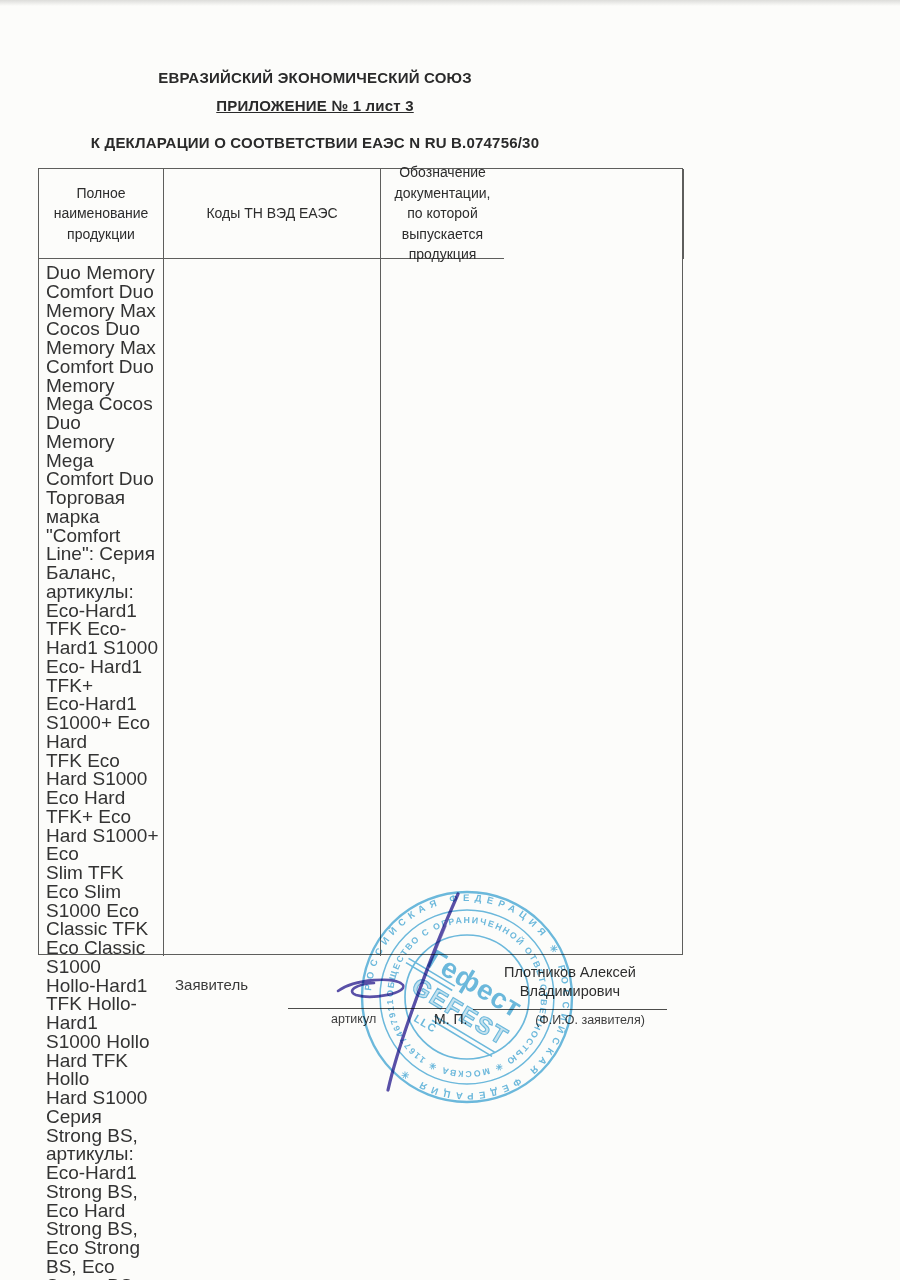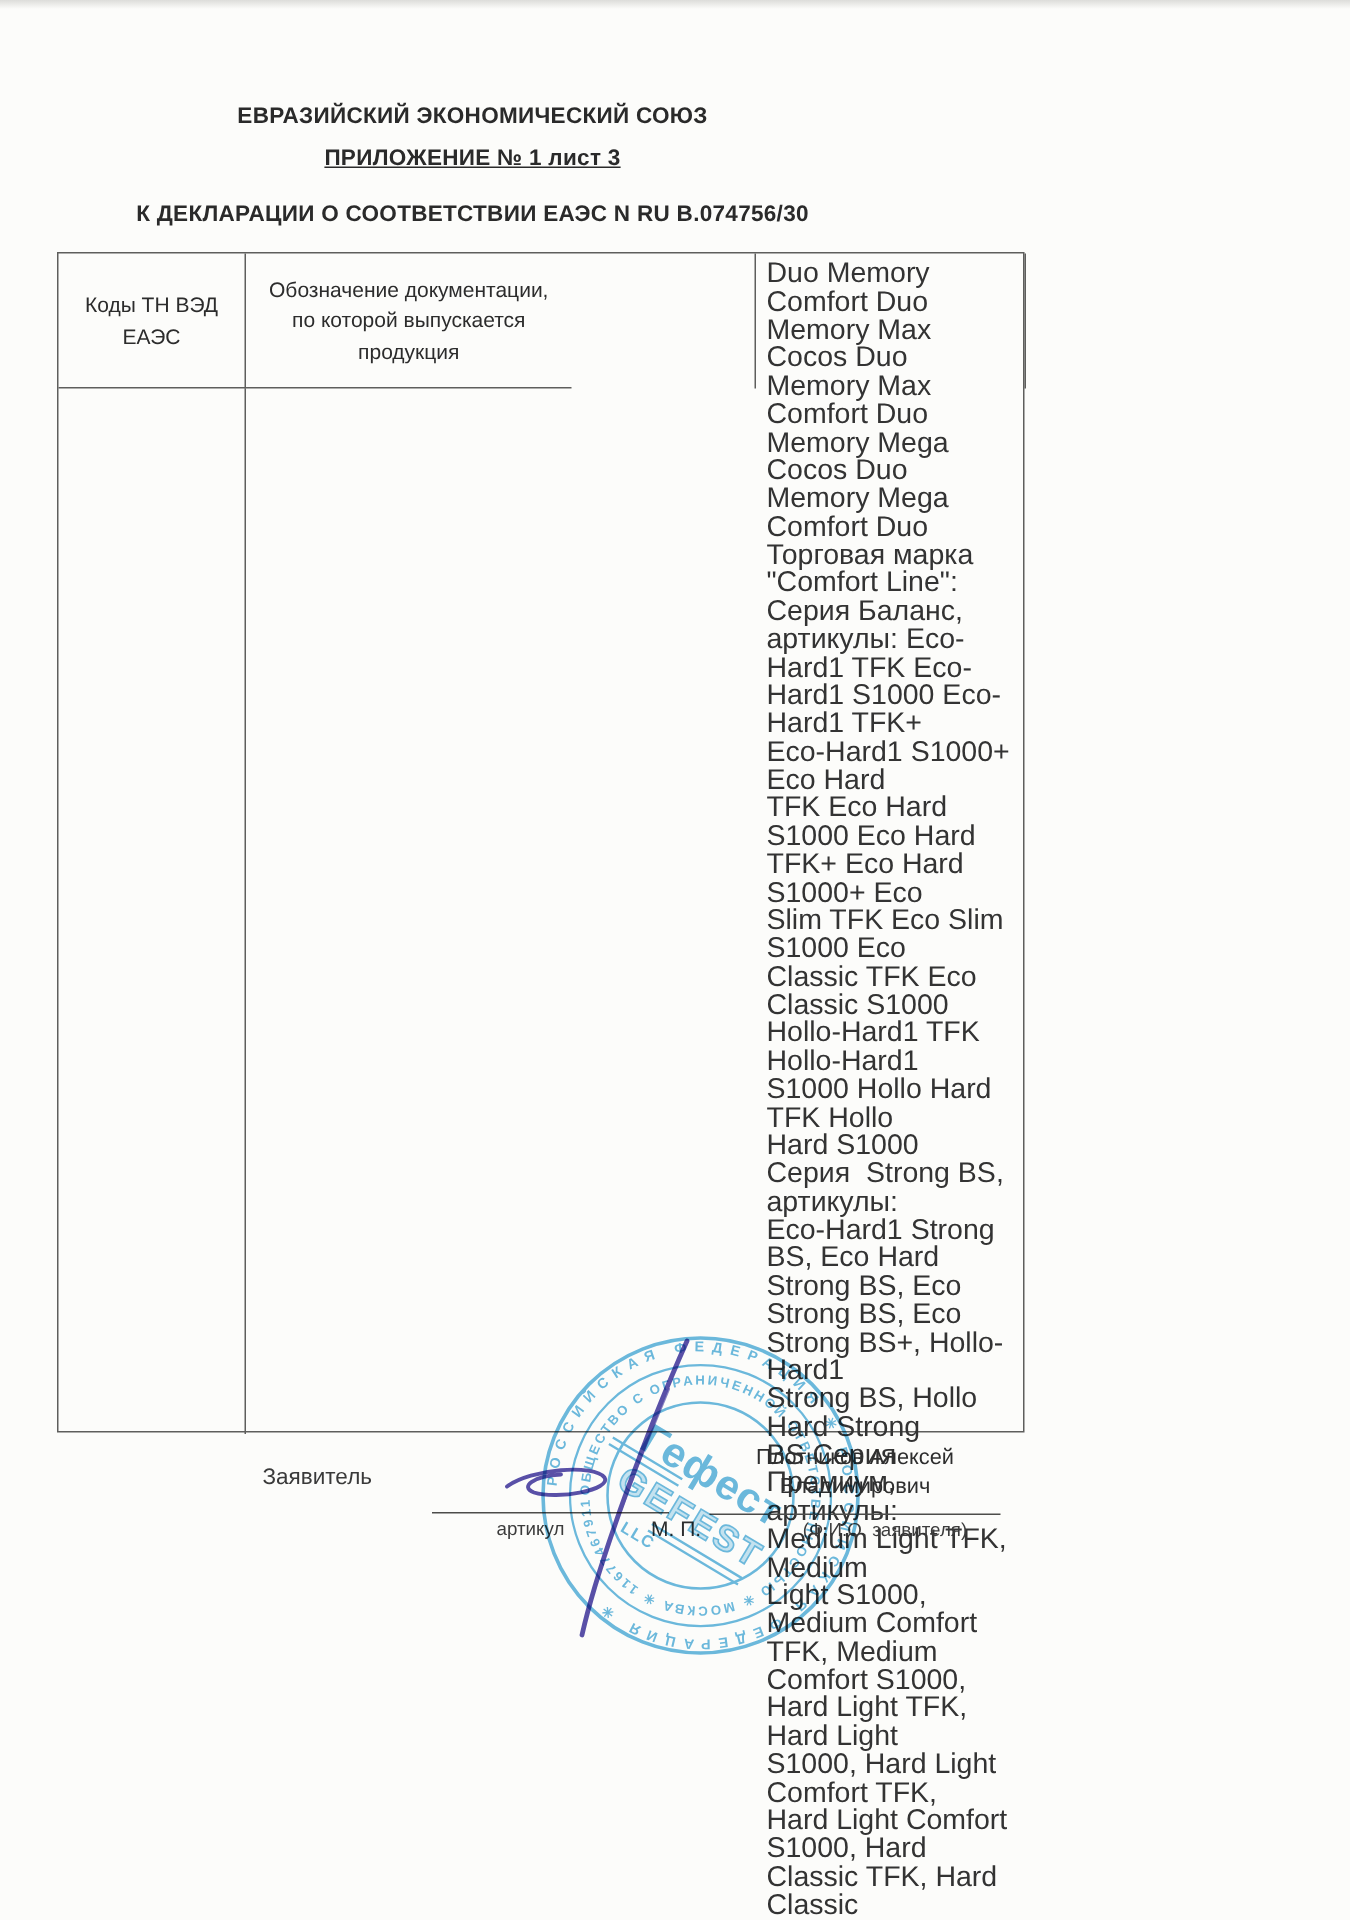--- a/index.html
+++ b/index.html
@@ -84,20 +84,21 @@
 
 <div class="scan-edge-top"></div>
 
 <div class="titles">
   <div class="title-line t1">ЕВРАЗИЙСКИЙ ЭКОНОМИЧЕСКИЙ СОЮЗ</div>
   <div class="title-line t2">ПРИЛОЖЕНИЕ № 1 лист 3</div>
   <div class="title-line t3">К ДЕКЛАРАЦИИ О СООТВЕТСТВИИ ЕАЭС N RU В.074756/30</div>
 </div>
 
 <div class="doc-table">
+  <div class="cell head">Полное наименование продукции</div>
   <div class="cell head">Коды ТН ВЭД ЕАЭС</div>
   <div class="cell head last-col">Обозначение документации, по которой выпускается продукция</div>
 
   <div class="cell body-row body-cell"></div>
   <div class="cell body-row body-cell">Duo Memory Comfort Duo
 Memory Max Cocos Duo
 Memory Max Comfort Duo
 Memory Mega Cocos Duo
 Memory Mega
 Comfort Duo Торговая марка

